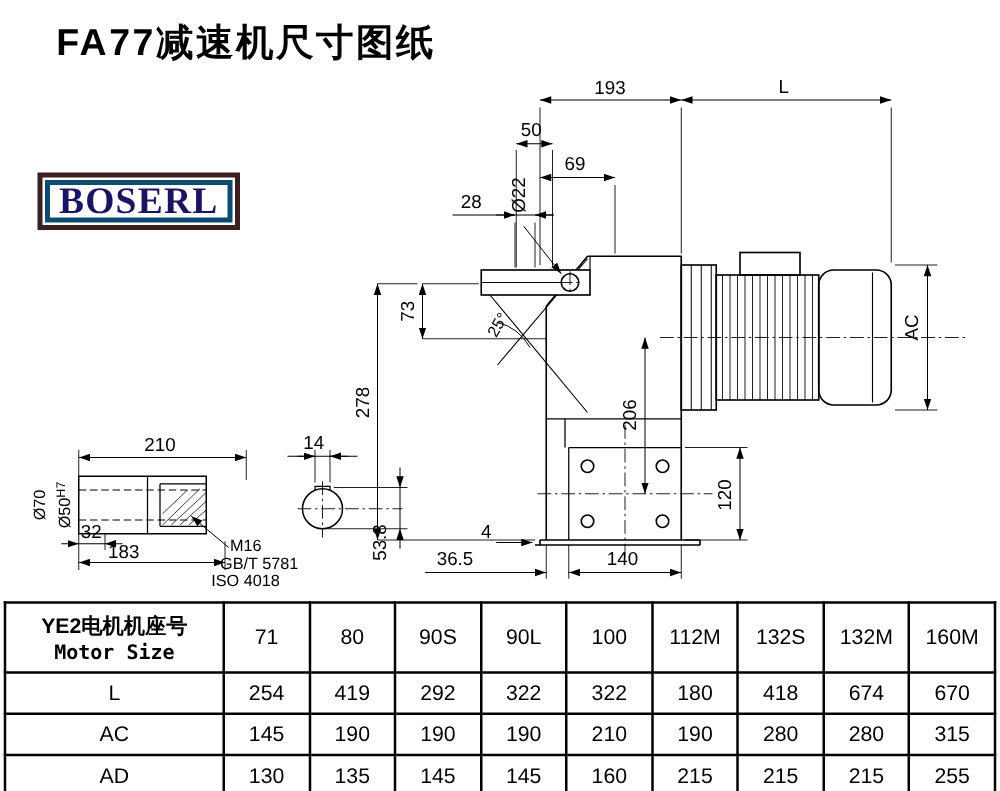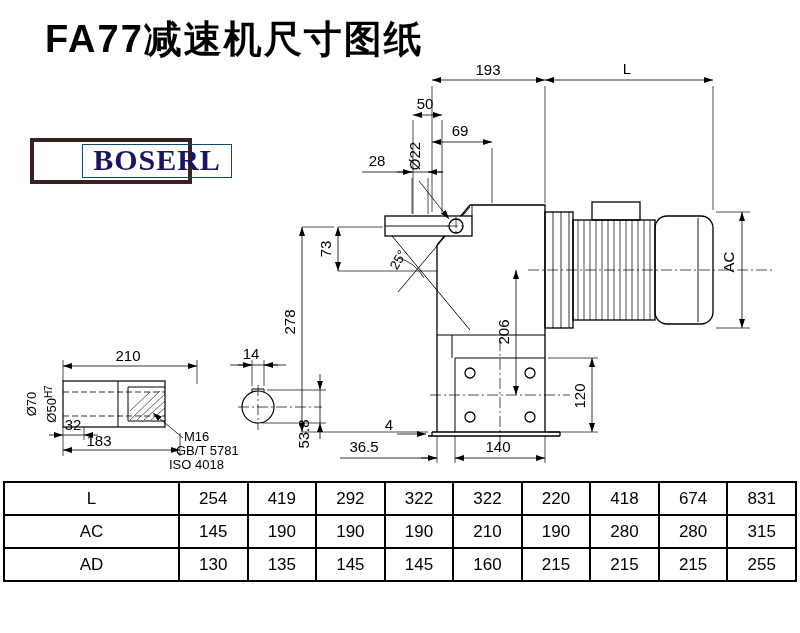--- a/index.html
+++ b/index.html
@@ -1,25 +1,25 @@
 <!DOCTYPE html>
 <html><head>
 <meta charset="utf-8">
 <style>
   html,body{margin:0;padding:0;background:#fff;}
   body{width:800px;height:633px;position:relative;overflow:hidden;
        font-family:"Liberation Sans",sans-serif;color:#000;}
 
-  .page-title{position:absolute;left:45px;top:14px;font-size:38px;font-weight:bold;
+  .page-title{position:absolute;left:45px;top:14px;font-size:30px;font-weight:bold;
               letter-spacing:2px;}
 
   .logo{position:absolute;left:30px;top:138px;width:162px;height:46px;
         border:4px solid #3a2020;padding:2px;background:#fff;box-sizing:border-box;}
-  .logo-inner{width:100%;height:100%;border:1px solid #0c4a6e;box-sizing:border-box;
-              display:flex;align-items:flex-end;justify-content:center;margin-left:46px;}
+  .logo-inner{width:100%;height:100%;border:4px solid #0c4a6e;box-sizing:border-box;
+              display:flex;align-items:center;justify-content:center;}
   .logo-text{font-family:"Liberation Serif",serif;font-size:30px;font-weight:bold;
              color:#1b1464;letter-spacing:1px;}
 
   svg{position:absolute;left:0;top:0;}
   svg text{font-family:"Liberation Sans",sans-serif;font-size:15px;fill:#000;}
   .small-lbl{font-size:13px;}
 
   table.dim-table{position:absolute;left:3px;top:481px;width:794px;
                   border-collapse:collapse;table-layout:fixed;background:#fff;}
   .dim-table td{border:2px solid #000;text-align:center;vertical-align:middle;
@@ -169,31 +169,46 @@
       <col>
       <col>
       <col>
       <col>
       <col>
       <col>
       <col>
       <col>
   </colgroup>
   <tbody>
+      <tr class="hdr">
+    <td>
+      <div class="cn">YE2电机机座号</div>
+      <div class="en">Motor Size</div>
+    </td>
+    <td>71</td>
+    <td>80</td>
+    <td>90S</td>
+    <td>90L</td>
+    <td>100</td>
+    <td>112M</td>
+    <td>132S</td>
+    <td>132M</td>
+    <td>160M</td>
+  </tr>
   <tr>
     <td>L</td>
     <td>254</td>
     <td>419</td>
     <td>292</td>
     <td>322</td>
     <td>322</td>
-    <td>220</td>
+    <td>180</td>
     <td>418</td>
     <td>674</td>
-    <td>831</td>
+    <td>670</td>
   </tr>
   <tr>
     <td>AC</td>
     <td>145</td>
     <td>190</td>
     <td>190</td>
     <td>190</td>
     <td>210</td>
     <td>190</td>
     <td>280</td>

